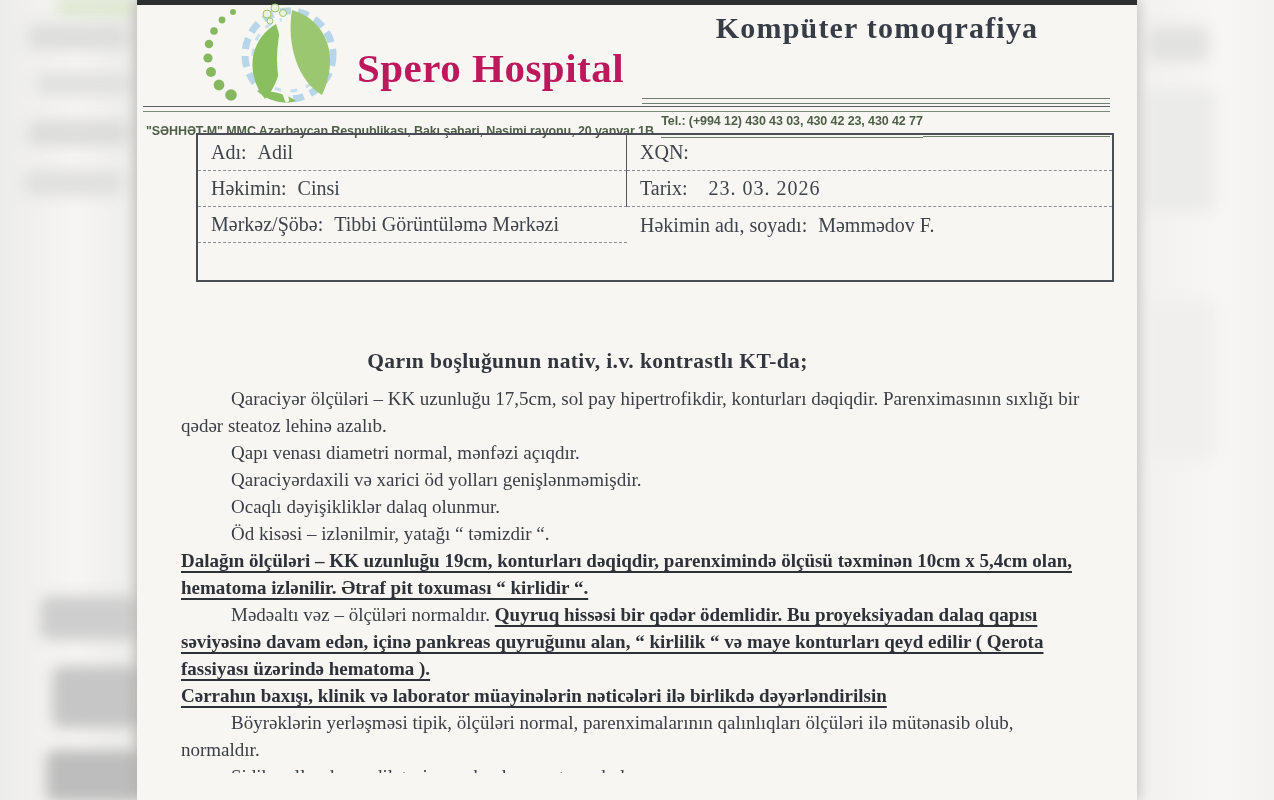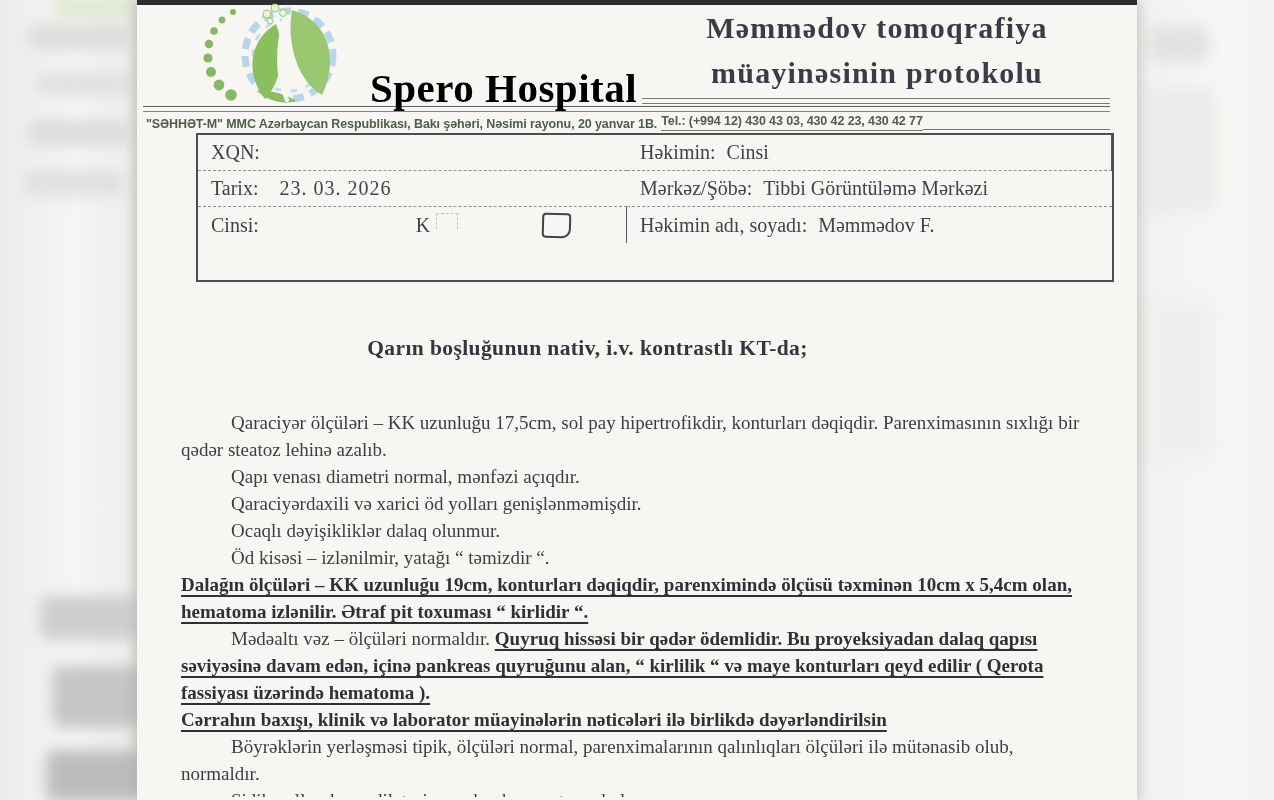--- a/index.html
+++ b/index.html
@@ -13,61 +13,61 @@
   .blob{position:absolute;border-radius:10px;filter:blur(7px);}
 
   
   .doc{position:absolute;left:137px;top:0;width:1000px;height:800px;
        background:#f7f6f2;box-shadow:-5px 0 10px rgba(0,0,0,.14),5px 0 10px rgba(0,0,0,.12);
        overflow:hidden;color:#3d4047;}
   .topbar{position:absolute;left:0;top:0;width:1000px;height:5px;background:#2d2e30;}
 
   .logo{position:absolute;left:60px;top:2px;}
 
-  .hospital-name{position:absolute;left:220px;top:64px;font-size:41px;font-weight:bold;
-                 color:#000000;letter-spacing:.5px;white-space:nowrap;z-index:3;margin-left:13px;}
+  .hospital-name{position:absolute;left:220px;top:44px;font-size:41px;font-weight:bold;
+                 color:#be185d;letter-spacing:.5px;white-space:nowrap;z-index:3;}
 
   .title-block{position:absolute;left:503px;top:5px;width:474px;text-align:center;
                font-size:30px;font-weight:bold;line-height:45px;letter-spacing:1.2px;
                color:#373c47;z-index:2;}
   .title-underline{position:absolute;left:505px;top:98px;width:468px;height:4px;
                    border-top:1.6px solid #6f7e6f;border-bottom:1.4px solid #6f7e6f;}
   .main-rule{position:absolute;left:6px;top:106px;width:967px;height:4px;
              border-top:1.8px solid #5c5f63;border-bottom:1.3px solid #7d8b7d;}
 
   .address{position:absolute;left:9px;top:114px;width:964px;display:flex;align-items:flex-end;
            font-family:"Liberation Sans",sans-serif;font-size:12.5px;font-weight:bold;
            color:#4e5e48;letter-spacing:-0.1px;white-space:nowrap;}
   .address .org{padding-right:4px;}
-  .address .tel{border-bottom:1.6px solid #6e7f67;padding-bottom:2px;text-align:right;}
+  .address .tel{border-bottom:1.6px solid #6e7f67;padding-bottom:9px;text-align:right;}
   .address .tail{flex:1;border-bottom:1.6px solid #6e7f67;height:1px;margin-bottom:1px;}
 
   
   .ptable{position:absolute;left:59px;top:133px;width:914px;height:145px;
           border:2px solid #4b4f55;display:grid;grid-template-columns:429px 1fr;
           grid-template-rows:36px 36px 36px 1fr;font-size:20px;color:#3f434b;}
   .cell{display:flex;align-items:center;padding-left:13px;white-space:nowrap;
         border-bottom:1px dashed #8d9094;}
   .cell.colL{border-right:1.6px solid #54585e;}
   .cell.lastrow{border-bottom:none;}
   .cell .val{margin-left:11px;}
   .cell .val-date{margin-left:21px;letter-spacing:1px;}
   .gender-k{margin-left:157px;}
   .ghost-box{display:inline-block;width:20px;height:15px;margin-left:6px;margin-top:-8px;
              border:1px dashed #c3c3c0;border-bottom:none;}
   .checkbox{display:inline-block;width:25px;height:21px;margin-left:84px;
             border:2px solid #3f434b;border-radius:4px 4px 9px 4px;transform:rotate(1.5deg);
             background:transparent;}
 
   
-  .heading{position:absolute;left:0;top:336px;width:892px;text-align:center;
+  .heading{position:absolute;left:0;top:349px;width:892px;text-align:center;
            padding-left:9px;box-sizing:border-box;font-size:21.5px;font-weight:bold;
            letter-spacing:.4px;color:#33363e;}
   .report{position:absolute;left:44px;top:385px;width:908px;font-size:19px;
-          line-height:27px;color:#3b3e45;margin-top:24px;}
+          line-height:27px;color:#3b3e45;}
   .report p{margin:0;}
   .indent{text-indent:50px;}
   .bu{font-weight:bold;color:#2e3138;text-decoration:underline;
       text-decoration-thickness:1.6px;text-underline-offset:3.5px;}
   .clip{height:10px;overflow:hidden;}
 </style>
 </head>
 <body>
 
 <div class="stage">
@@ -109,58 +109,55 @@
       <path d="M88,14 C81,45 79,70 90,98" fill="none" stroke="#f4f8ee" stroke-width="4.5" stroke-linecap="round"></path>
       <circle cx="70" cy="12" r="4" fill="#eaf3de" stroke="#9cc771"></circle>
       <circle cx="78" cy="6" r="4" fill="#eaf3de" stroke="#9cc771"></circle>
       <circle cx="86" cy="11" r="3.5" fill="#eaf3de" stroke="#9cc771"></circle>
       <circle cx="73" cy="19" r="3" fill="#eaf3de" stroke="#9cc771"></circle>
     </svg>
 
     <div class="hospital-name">Spero Hospital</div>
 
     <div class="title-block">
-      <div>Məmmədov tomoqrafiya</div>
-      <div>müayinəsinin protokolu</div>
+      <div>Kompüter tomoqrafiya</div>
     </div>
     <div class="title-underline"></div>
     <div class="main-rule"></div>
 
     <div class="address">
       <span class="org">"SƏHHƏT-M" MMC Azərbaycan Respublikası, Bakı şəhəri, Nəsimi rayonu, 20 yanvar 1B.</span>
       <span class="tel">Tel.: (+994 12) 430 43 03,  430 42 23, 430 42 77</span>
       <span class="tail"></span>
     </div>
 
     <div class="ptable">
+      <div class="cell colL">
+        <span>Adı:</span>
+        <span class="val">Adil</span>
+      </div>
       <div class="cell">
         <span>XQN:</span>
         <span class="val"></span>
       </div>
 
       <div class="cell colL">
         <span>Həkimin:</span>
         <span class="val">Cinsi</span>
       </div>
       <div class="cell">
         <span>Tarix:</span>
         <span class="val val-date">23. 03. 2026</span>
       </div>
 
       <div class="cell">
         <span>Mərkəz/Şöbə:</span>
         <span class="val">Tibbi Görüntüləmə Mərkəzi</span>
       </div>
 
-      <div class="cell colL lastrow">
-        <span>Cinsi:</span>
-        <span class="gender-k">K</span>
-        <span class="ghost-box"></span>
-        <span class="checkbox"></span>
-      </div>
       <div class="cell lastrow">
         <span>Həkimin adı, soyadı:</span>
         <span class="val">Məmmədov  F.</span>
       </div>
     </div>
 
     <div class="heading">Qarın boşluğunun nativ, i.v. kontrastlı  KT-da;</div>
 
     <div class="report">
       <p class="indent"><span>Qaraciyər ölçüləri – KK uzunluğu 17,5cm, sol pay hipertrofikdir, konturları dəqiqdir. Parenximasının sıxlığı bir qədər steatoz lehinə azalıb.</span></p>

